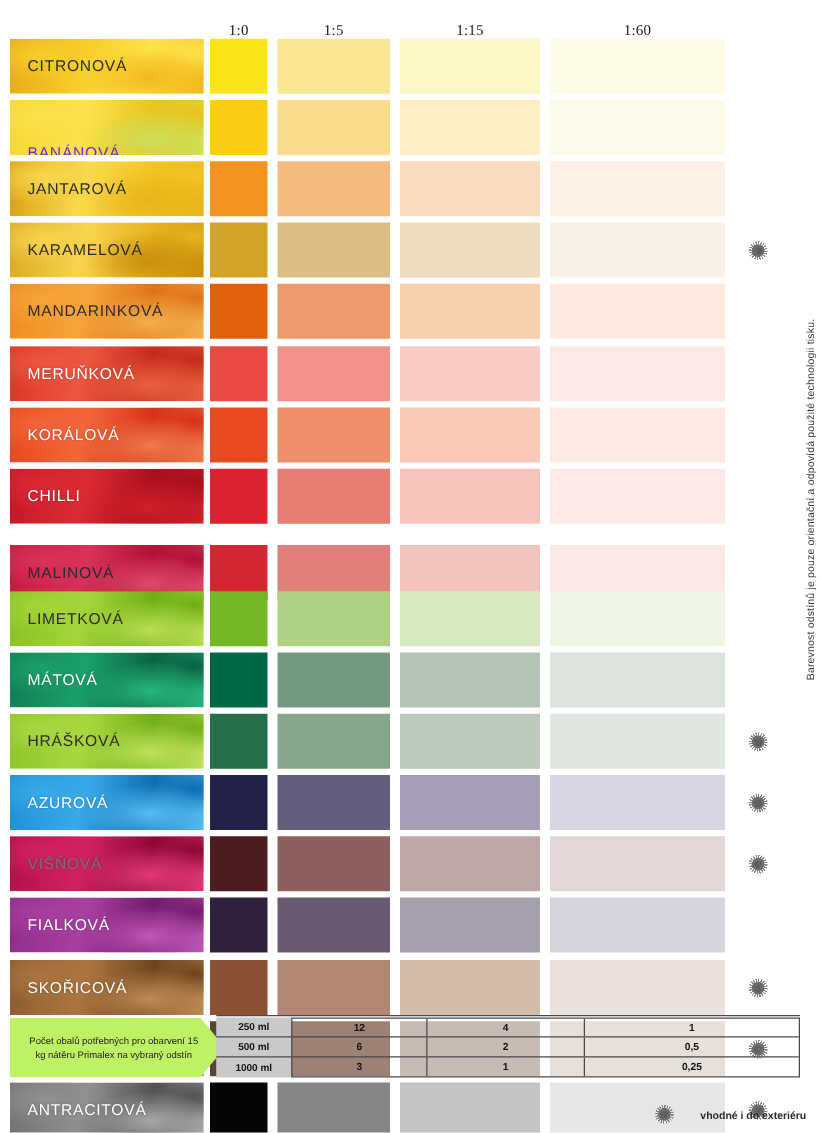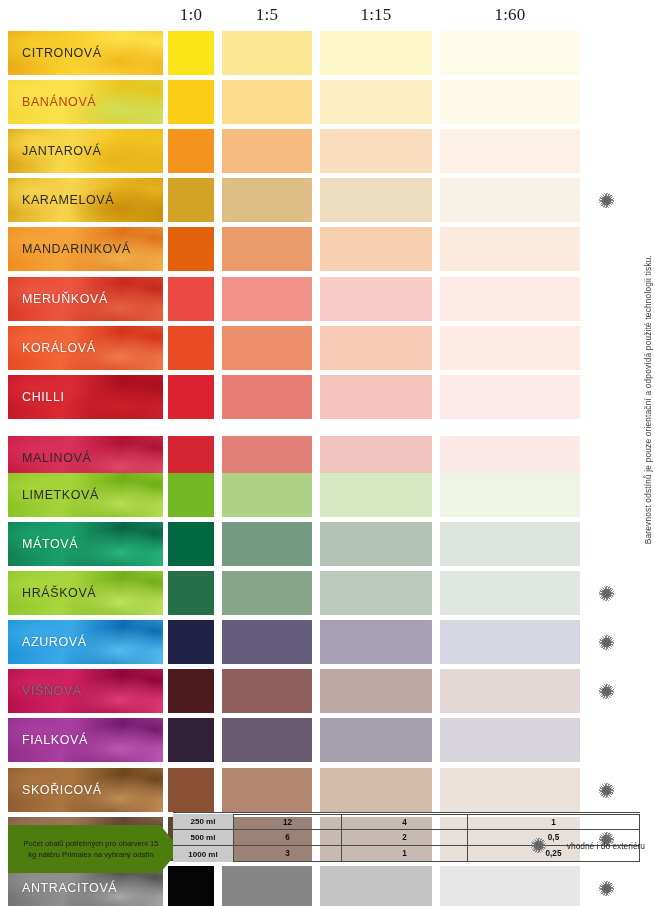--- a/index.html
+++ b/index.html
@@ -8,22 +8,22 @@
     background:#ffffff;
     font-family:"Liberation Sans", sans-serif;
     overflow:hidden;
     position:relative;
   }
   #sheet{position:relative;width:655px;height:906px;}
 
   
   .col-headers{position:absolute;left:0;top:5px;height:22px;width:655px;}
   .col-head{
-    position:absolute;top:0;
-    font-size:17px;color:#1a1a1a;
+    position:absolute;top:12px;
+    font-size:12px;color:#1a1a1a;
     text-align:center;letter-spacing:.2px;
     font-family:"Liberation Serif", serif;
   }
 
   
   .row{position:absolute;left:0;width:655px;height:54px;}
   .label-strip{
     position:absolute;left:8px;top:0;width:155px;height:44px;
     overflow:hidden;
   }
@@ -58,23 +58,23 @@
     transform:rotate(180deg);
     transform-origin:center;
     letter-spacing:.15px;
     white-space:nowrap;
   }
 
   
   .btable{position:absolute;left:8px;top:814px;width:632px;height:48px;}
   .btable .arrow{
     position:absolute;left:0;top:0;width:172px;height:48px;
-    background:#4d7c0f;
+    background:#bef264;
     clip-path:polygon(0 0, 152px 0, 172px 24px, 152px 48px, 0 48px);
-    display:flex;align-items:center;justify-content:center;margin-top:11px;
+    display:flex;align-items:center;justify-content:center;
   }
   .arrow-text{
     width:142px;text-align:center;
     font-size:7.6px;line-height:11px;color:#1b1b1b;
     padding-right:6px;
   }
   .vol-col{position:absolute;left:165px;top:0;width:60px;height:48px;background:#c9c9c9;}
   .vol-cell{
     height:16px;display:flex;align-items:center;justify-content:center;
     font-size:8px;font-weight:bold;color:#111;
@@ -95,23 +95,23 @@
   .grid-cell:last-child{border-right:none;}
   .gc1{width:108px;} .gc2{width:126px;} .gc3{flex:1;}
   .tbl-top-line{position:absolute;left:165px;top:-2px;width:467px;height:1px;background:#4a4a4a;}
 
   
   .foot1{
     position:absolute;left:0;right:10px;top:870px;
     text-align:right;font-size:8.4px;color:#2a2a2a;letter-spacing:.1px;
   }
   .foot2{
-    position:absolute;right:10px;top:840px;
+    position:absolute;right:10px;top:886px;
     display:flex;align-items:center;gap:23px;
-    font-size:8.4px;color:#2a2a2a;
+    font-size:8.4px;color:#2a2a2a;font-weight:bold;
   }
   .foot2 .ext-dot{position:relative;left:0;top:0;}
 </style>
 </head>
 <body>
 
 <div id="sheet">
 
   <div class="col-headers">
       <div class="col-head" style="left: 168px; width: 46px;">1:0</div>
@@ -127,21 +127,21 @@
           <div class="label-text" style="color: rgb(43, 43, 43);">CITRONOVÁ</div>
         </div>
         <div class="swatch" style="left: 168px; width: 46px; background: rgb(251, 228, 23);"></div>
         <div class="swatch" style="left: 222px; width: 90px; background: rgb(249, 231, 147);"></div>
         <div class="swatch" style="left: 320px; width: 112px; background: rgb(253, 246, 198);"></div>
         <div class="swatch" style="left: 440px; width: 140px; background: rgb(254, 251, 232);"></div>
       </div>
       <div class="row" style="top: 80.1px;">
         <div class="label-strip">
           <div class="label-art" style="background: radial-gradient(60% 80% at 18% 30%, rgb(251, 225, 78) 0%, transparent 62%), radial-gradient(55% 90% at 72% 70%, rgb(207, 224, 90) 0%, transparent 60%), radial-gradient(45% 70% at 95% 25%, rgb(232, 197, 28) 0%, transparent 65%), linear-gradient(105deg, rgb(246, 214, 47) 0%, rgb(251, 225, 78) 38%, rgb(232, 197, 28) 70%, rgb(207, 224, 90) 100%);"></div>
-          <div class="label-text" style="color: #c2410c;">BANÁNOVÁ</div>
+          <div class="label-text" style="color: #6d28d9; margin-top: 20px;">BANÁNOVÁ</div>
         </div>
         <div class="swatch" style="left: 168px; width: 46px; background: rgb(251, 205, 21);"></div>
         <div class="swatch" style="left: 222px; width: 90px; background: rgb(251, 220, 141);"></div>
         <div class="swatch" style="left: 320px; width: 112px; background: rgb(253, 238, 196);"></div>
         <div class="swatch" style="left: 440px; width: 140px; background: rgb(254, 250, 234);"></div>
       </div>
       <div class="row" style="top: 129.2px;">
         <div class="label-strip">
           <div class="label-art" style="background: radial-gradient(60% 80% at 18% 30%, rgb(248, 217, 74) 0%, transparent 62%), radial-gradient(55% 90% at 72% 70%, rgb(232, 180, 26) 0%, transparent 60%), radial-gradient(45% 70% at 95% 25%, rgb(242, 196, 35) 0%, transparent 65%), linear-gradient(105deg, rgb(215, 154, 16) 0%, rgb(248, 217, 74) 38%, rgb(242, 196, 35) 70%, rgb(232, 180, 26) 100%);"></div>
           <div class="label-text" style="color: rgb(43, 43, 43);">JANTAROVÁ</div>

